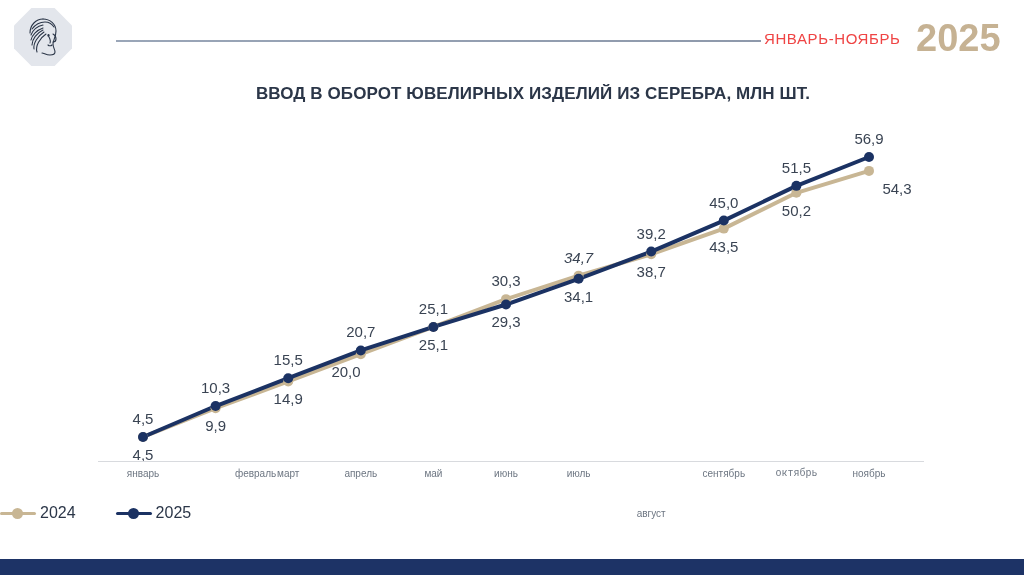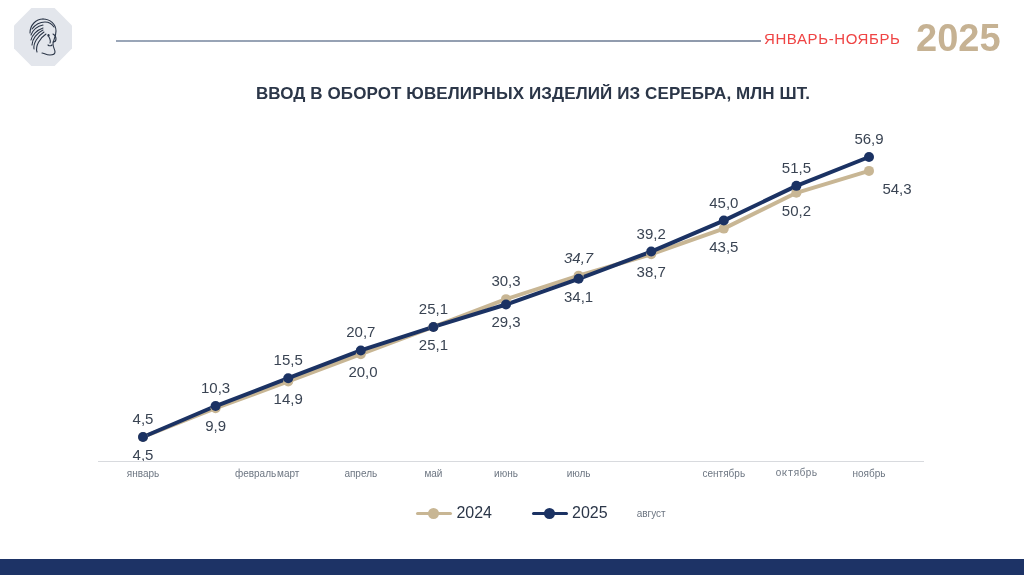--- a/index.html
+++ b/index.html
@@ -71,21 +71,21 @@
   .x-tick {
     position:absolute; top:0;
     font-size:10px; color:#6d7682;
     transform:translateX(-50%);
     white-space:nowrap;
   }
 
   
   #legend {
     position:absolute; left:0; top:500px; width:1024px; height:26px;
-    display:flex; align-items:center; justify-content:center; gap:40px;
+    display:flex; align-items:center; gap:40px;
   }
   .legend-item { display:flex; align-items:center; gap:4px; }
   .legend-mark { position:relative; width:36px; height:12px; }
   .legend-mark .lm-line {
     position:absolute; left:0; top:5px; width:36px; height:3px; border-radius:2px;
   }
   .legend-mark .lm-dot {
     position:absolute; left:12px; top:1px; width:11px; height:11px; border-radius:50%;
   }
   .legend-text { font-size:16px; color:#2b3648; font-weight:400; }
@@ -160,21 +160,21 @@
       </g>
   </svg>
   <div id="value-labels">
       <div class="val-label" style="left: 143px; top: 295px;">4,5</div>
       <div class="val-label" style="left: 143px; top: 331px;">4,5</div>
       <div class="val-label" style="left: 215.6px; top: 264.008px;">10,3</div>
       <div class="val-label" style="left: 215.6px; top: 302.145px;">9,9</div>
       <div class="val-label" style="left: 288.2px; top: 236.221px;">15,5</div>
       <div class="val-label" style="left: 288.2px; top: 275.427px;">14,9</div>
       <div class="val-label" style="left: 360.8px; top: 208.435px;">20,7</div>
-      <div class="val-label" style="left: 363px; top: 248.176px;">20,0</div>
+      <div class="val-label" style="left: 346px; top: 248.176px;">20,0</div>
       <div class="val-label" style="left: 433.4px; top: 184.924px;">25,1</div>
       <div class="val-label" style="left: 433.4px; top: 220.924px;">25,1</div>
       <div class="val-label" style="left: 506px; top: 157.137px;">30,3</div>
       <div class="val-label" style="left: 506px; top: 198.481px;">29,3</div>
       <div class="val-label" style="left: 578.6px; top: 133.626px; font-style: italic;">34,7</div>
       <div class="val-label" style="left: 578.6px; top: 172.832px;">34,1</div>
       <div class="val-label" style="left: 651.2px; top: 109.58px;">39,2</div>
       <div class="val-label" style="left: 651.2px; top: 148.252px;">38,7</div>
       <div class="val-label" style="left: 723.8px; top: 78.5878px;">45,0</div>
       <div class="val-label" style="left: 723.8px; top: 122.603px;">43,5</div>

